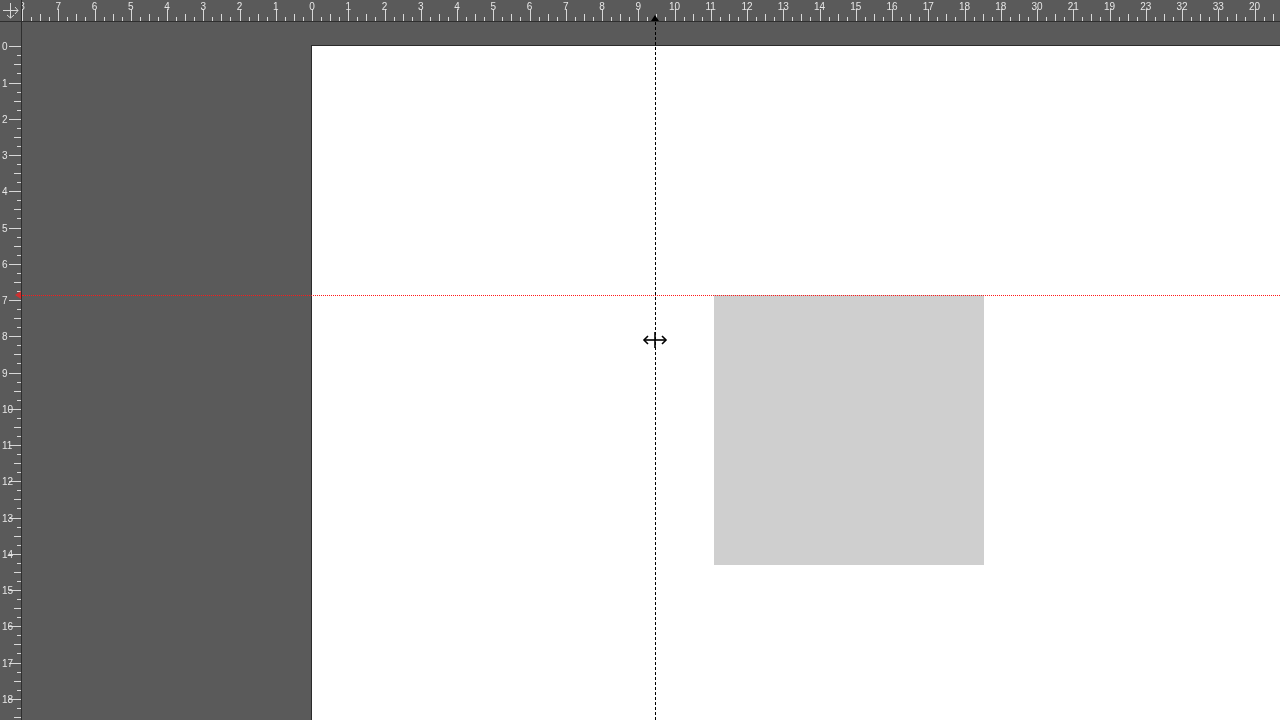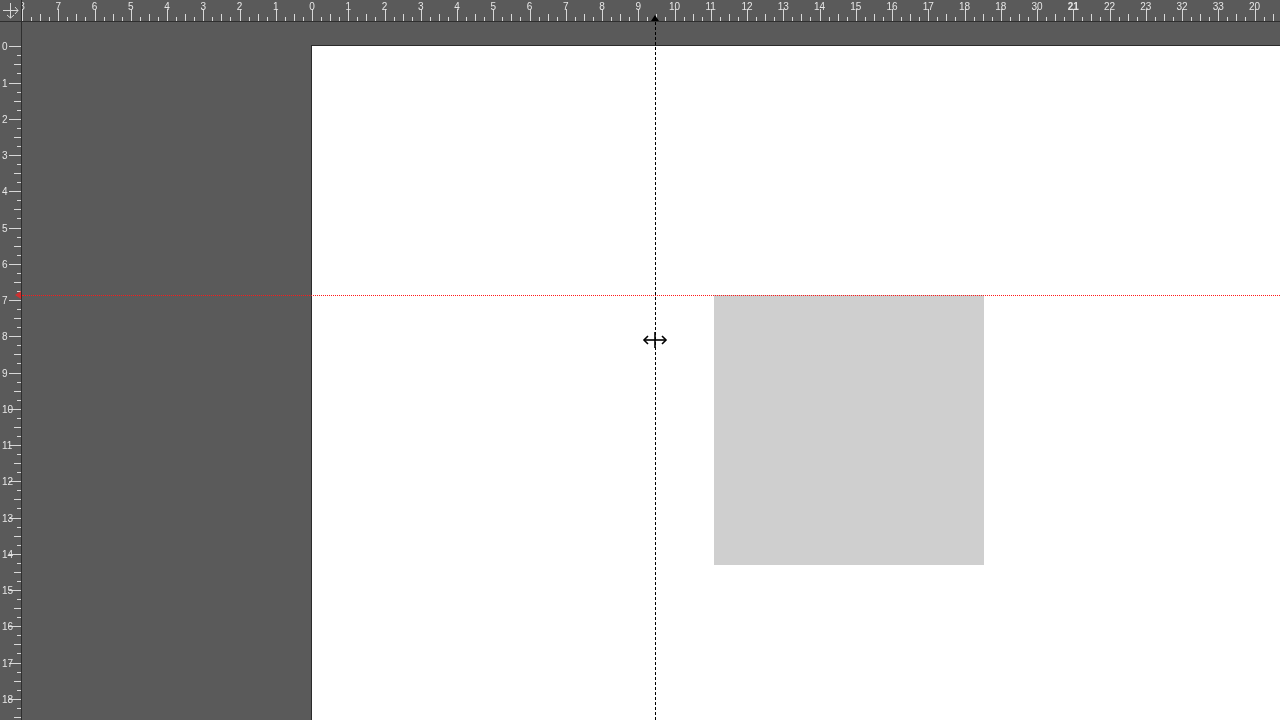--- a/index.html
+++ b/index.html
@@ -300,26 +300,26 @@
     <div class="tick-label-h" style="left: 978.75px;">18</div>
     <div class="tick-minor-h" style="left: 987.812px;"></div>
     <div class="tick-med-h" style="left: 996.875px;"></div>
     <div class="tick-minor-h" style="left: 1005.94px;"></div>
     <div class="tick-major-h" style="left: 1015px;"></div>
     <div class="tick-label-h" style="left: 1015px;">30</div>
     <div class="tick-minor-h" style="left: 1024.06px;"></div>
     <div class="tick-med-h" style="left: 1033.12px;"></div>
     <div class="tick-minor-h" style="left: 1042.19px;"></div>
     <div class="tick-major-h" style="left: 1051.25px;"></div>
-    <div class="tick-label-h" style="left: 1051.25px; font-weight: bold;">21</div>
+    <div class="tick-label-h" style="left: 1051.25px;">21</div>
     <div class="tick-minor-h" style="left: 1060.31px;"></div>
     <div class="tick-med-h" style="left: 1069.38px;"></div>
     <div class="tick-minor-h" style="left: 1078.44px;"></div>
     <div class="tick-major-h" style="left: 1087.5px;"></div>
-    <div class="tick-label-h" style="left: 1087.5px;">22</div>
+    <div class="tick-label-h" style="left: 1087.5px;">19</div>
     <div class="tick-minor-h" style="left: 1096.56px;"></div>
     <div class="tick-med-h" style="left: 1105.62px;"></div>
     <div class="tick-minor-h" style="left: 1114.69px;"></div>
     <div class="tick-major-h" style="left: 1123.75px;"></div>
     <div class="tick-label-h" style="left: 1123.75px;">23</div>
     <div class="tick-minor-h" style="left: 1132.81px;"></div>
     <div class="tick-med-h" style="left: 1141.88px;"></div>
     <div class="tick-minor-h" style="left: 1150.94px;"></div>
     <div class="tick-major-h" style="left: 1160px;"></div>
     <div class="tick-label-h" style="left: 1160px;">32</div>

